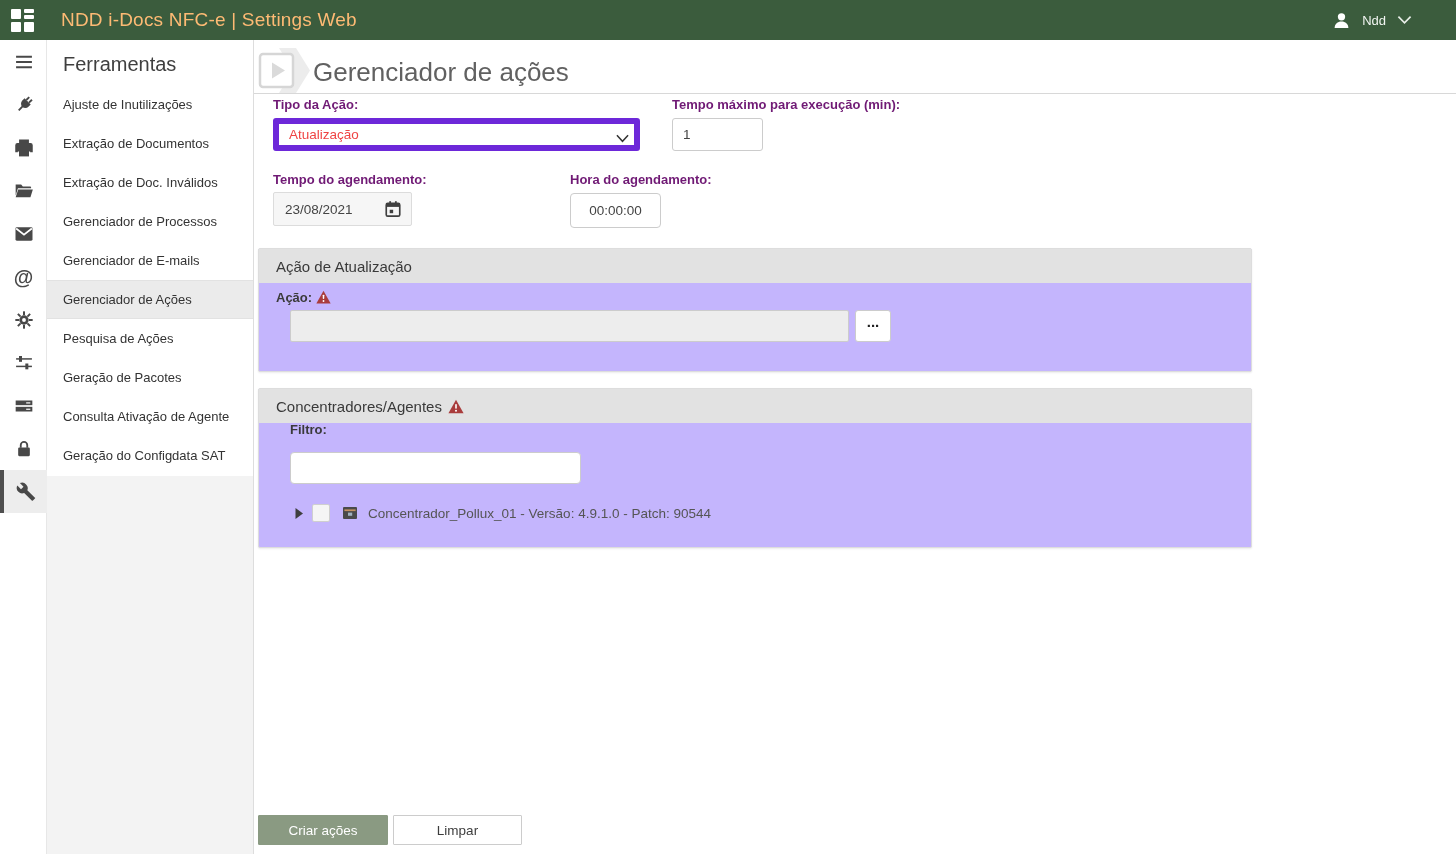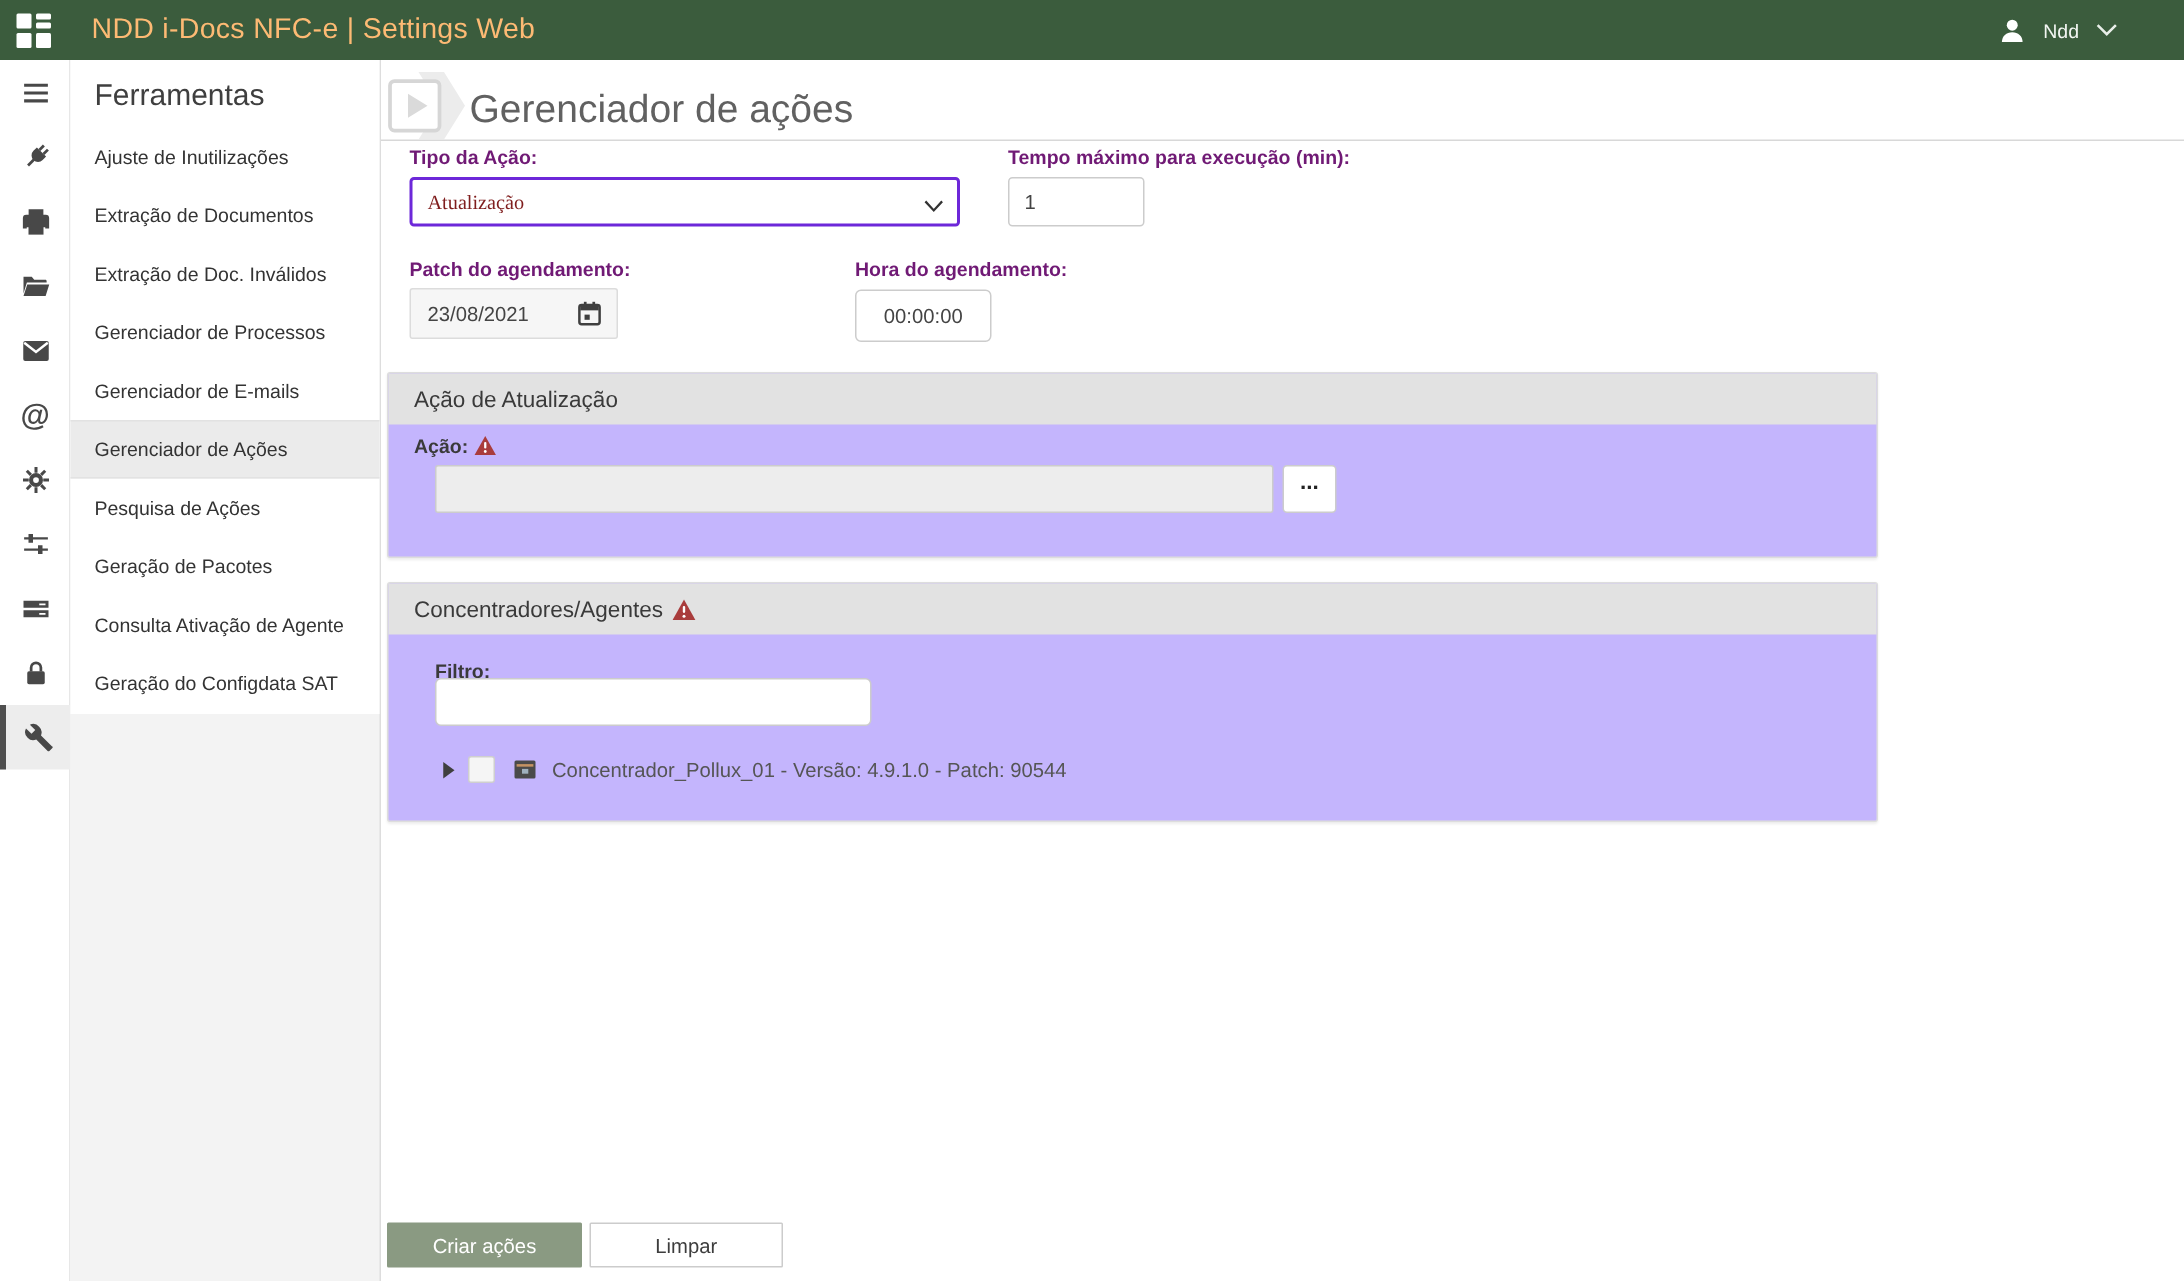--- a/index.html
+++ b/index.html
@@ -41,23 +41,23 @@
   
   .content { position:absolute; left:254px; top:40px; width:1202px; height:814px; background:#fff; }
   .title-icon { position:absolute; left:4px; top:8px; }
   .page-title { position:absolute; left:59px; top:17px; font-size:26px; font-weight:400; color:#616161; }
   .title-rule { position:absolute; left:0; top:53px; width:1202px; height:1px; background:#d8d8d8; }
 
   .f-label { position:absolute; font-size:13px; font-weight:700; color:#701a75; white-space:nowrap; }
   .warn { display:inline-block; vertical-align:-2px; margin-left:4px; }
 
   select.tipo { position:absolute; left:19px; top:78px; width:367px; height:33px;
-    border:2px solid #6d28d9; border-radius:3px; background:#fff; font-size:13.5px;
-    color:#7f1d1d; padding:0 30px 0 10px; appearance:none; -webkit-appearance:none;
-    font-family:Liberation Serif, serif; }
+    border:6px solid #6d28d9; border-radius:3px; background:#fff; font-size:13.5px;
+    color:#ef4444; padding:0 30px 0 10px; appearance:none; -webkit-appearance:none;
+    font-family:Liberation Sans, sans-serif; }
   .select-chev { position:absolute; left:362px; top:89px; pointer-events:none; }
 
   .inp { border:1px solid #ccc; border-radius:3px; font-size:13.5px; color:#444;
     font-family:"Liberation Sans", sans-serif; background:#fff; }
   .inp-tempo { position:absolute; left:418px; top:78px; width:91px; height:33px; padding:0 10px; }
   .date-box { position:absolute; left:19px; top:152px; width:139px; height:34px;
     background:#f6f6f6; border:1px solid #dcdcdc; border-radius:2px; display:flex;
     align-items:center; cursor:pointer; }
   .date-box .date-val { font-size:13.5px; color:#444; margin-left:11px; flex:1; }
   .date-box .cal { margin-right:9px; display:flex; }
@@ -238,21 +238,21 @@
   </select>
   <span class="select-chev">
     <svg width="13" height="9" viewBox="0 0 14 9" fill="none" stroke="#333" stroke-width="1.6">
       <path d="M1 1 L7 7.5 L13 1"></path>
     </svg>
   </span>
 
   <label class="f-label" style="left:418px; top:57px;">Tempo máximo para execução (min):</label>
   <input class="inp inp-tempo" value="1" style="">
 
-  <label class="f-label" style="left:19px; top:132px;">Patch do agendamento:</label>
+  <label class="f-label" style="left:19px; top:132px;">Tempo do agendamento:</label>
   <div class="date-box">
     <span class="date-val">23/08/2021</span>
     <span class="cal">
       <svg width="18" height="18" viewBox="0 0 24 24">
         <rect x="3" y="4.5" width="18" height="17" rx="2" fill="none" stroke="#3f3f3f" stroke-width="2.2"></rect>
         <rect x="3.8" y="5.2" width="16.4" height="4" fill="#3f3f3f"></rect>
         <rect x="7" y="1.6" width="2.4" height="4.2" fill="#3f3f3f"></rect>
         <rect x="14.6" y="1.6" width="2.4" height="4.2" fill="#3f3f3f"></rect>
         <rect x="7.6" y="13" width="4.6" height="4.6" fill="#3f3f3f"></rect>
       </svg>
@@ -279,21 +279,21 @@
     <div class="panel-head">
       <span>Concentradores/Agentes</span>
       <span style="display:flex">
           <svg width="16" height="15" viewBox="0 0 24 22">
             <path d="M12 .8 L23.4 21.2 H.6 Z" fill="#a93c3c"></path>
             <rect x="10.8" y="7.2" width="2.4" height="7" rx="1.1" fill="#fff"></rect>
             <circle cx="12" cy="17.4" r="1.5" fill="#fff"></circle>
           </svg>
         </span>
     </div>
-    <label class="p-label" style="left:31px; top:51px;">Filtro:</label>
+    <label class="p-label" style="left:31px; top:33px;">Filtro:</label>
     <input class="inp inp-filtro" value="" style="">
 
     <div class="tree-row">
       <span class="tree-expander">
         <svg width="10" height="13" viewBox="0 0 10 13">
             <path d="M1.5 1 L9 6.5 L1.5 12 Z" fill="#3f3f3f"></path>
           </svg>
       </span>
       <span class="tree-check"></span>
       <span class="tree-node-icon">

